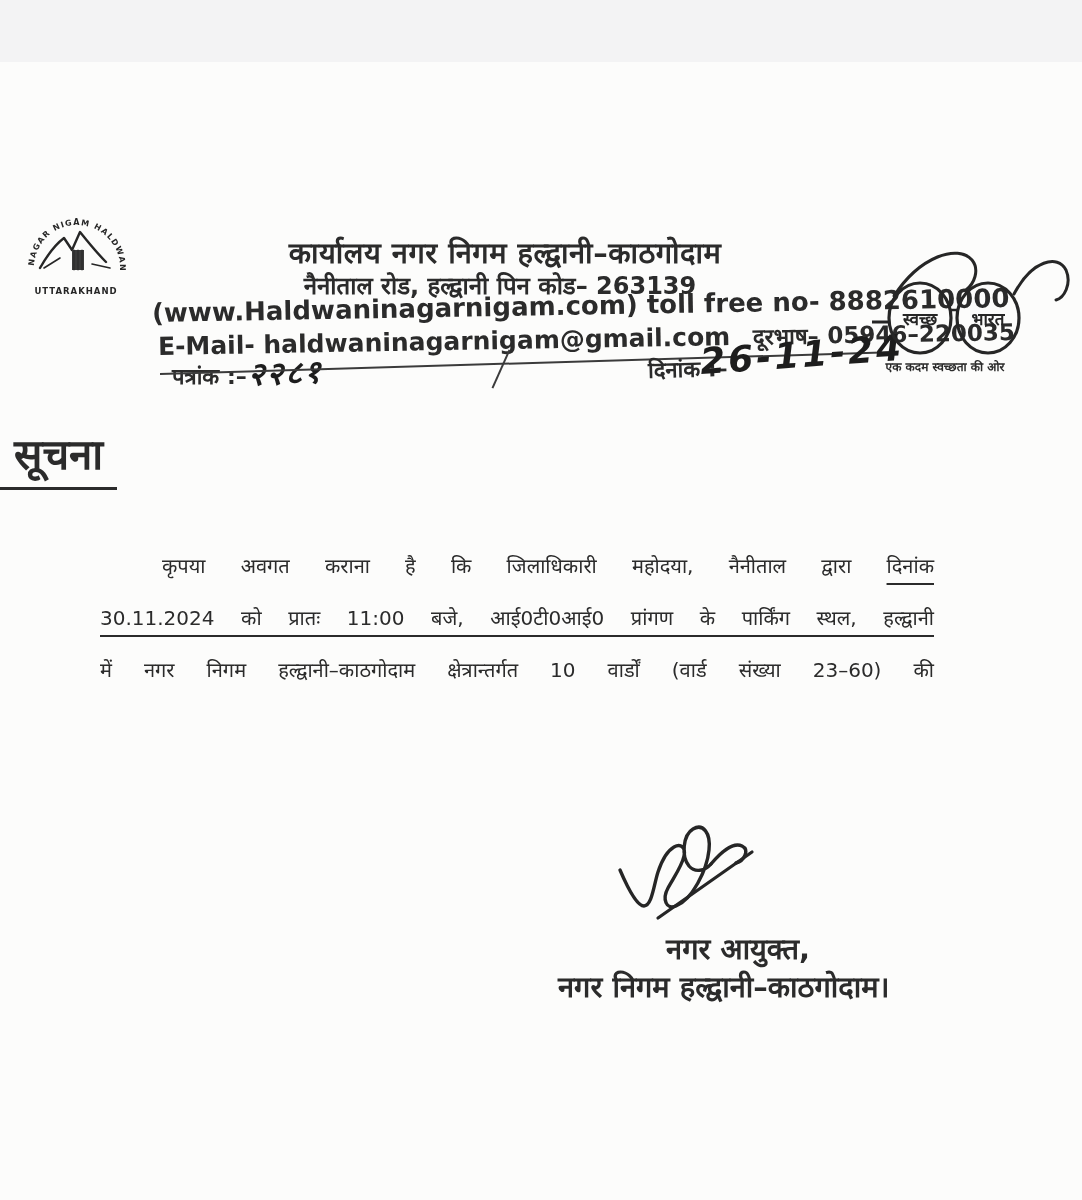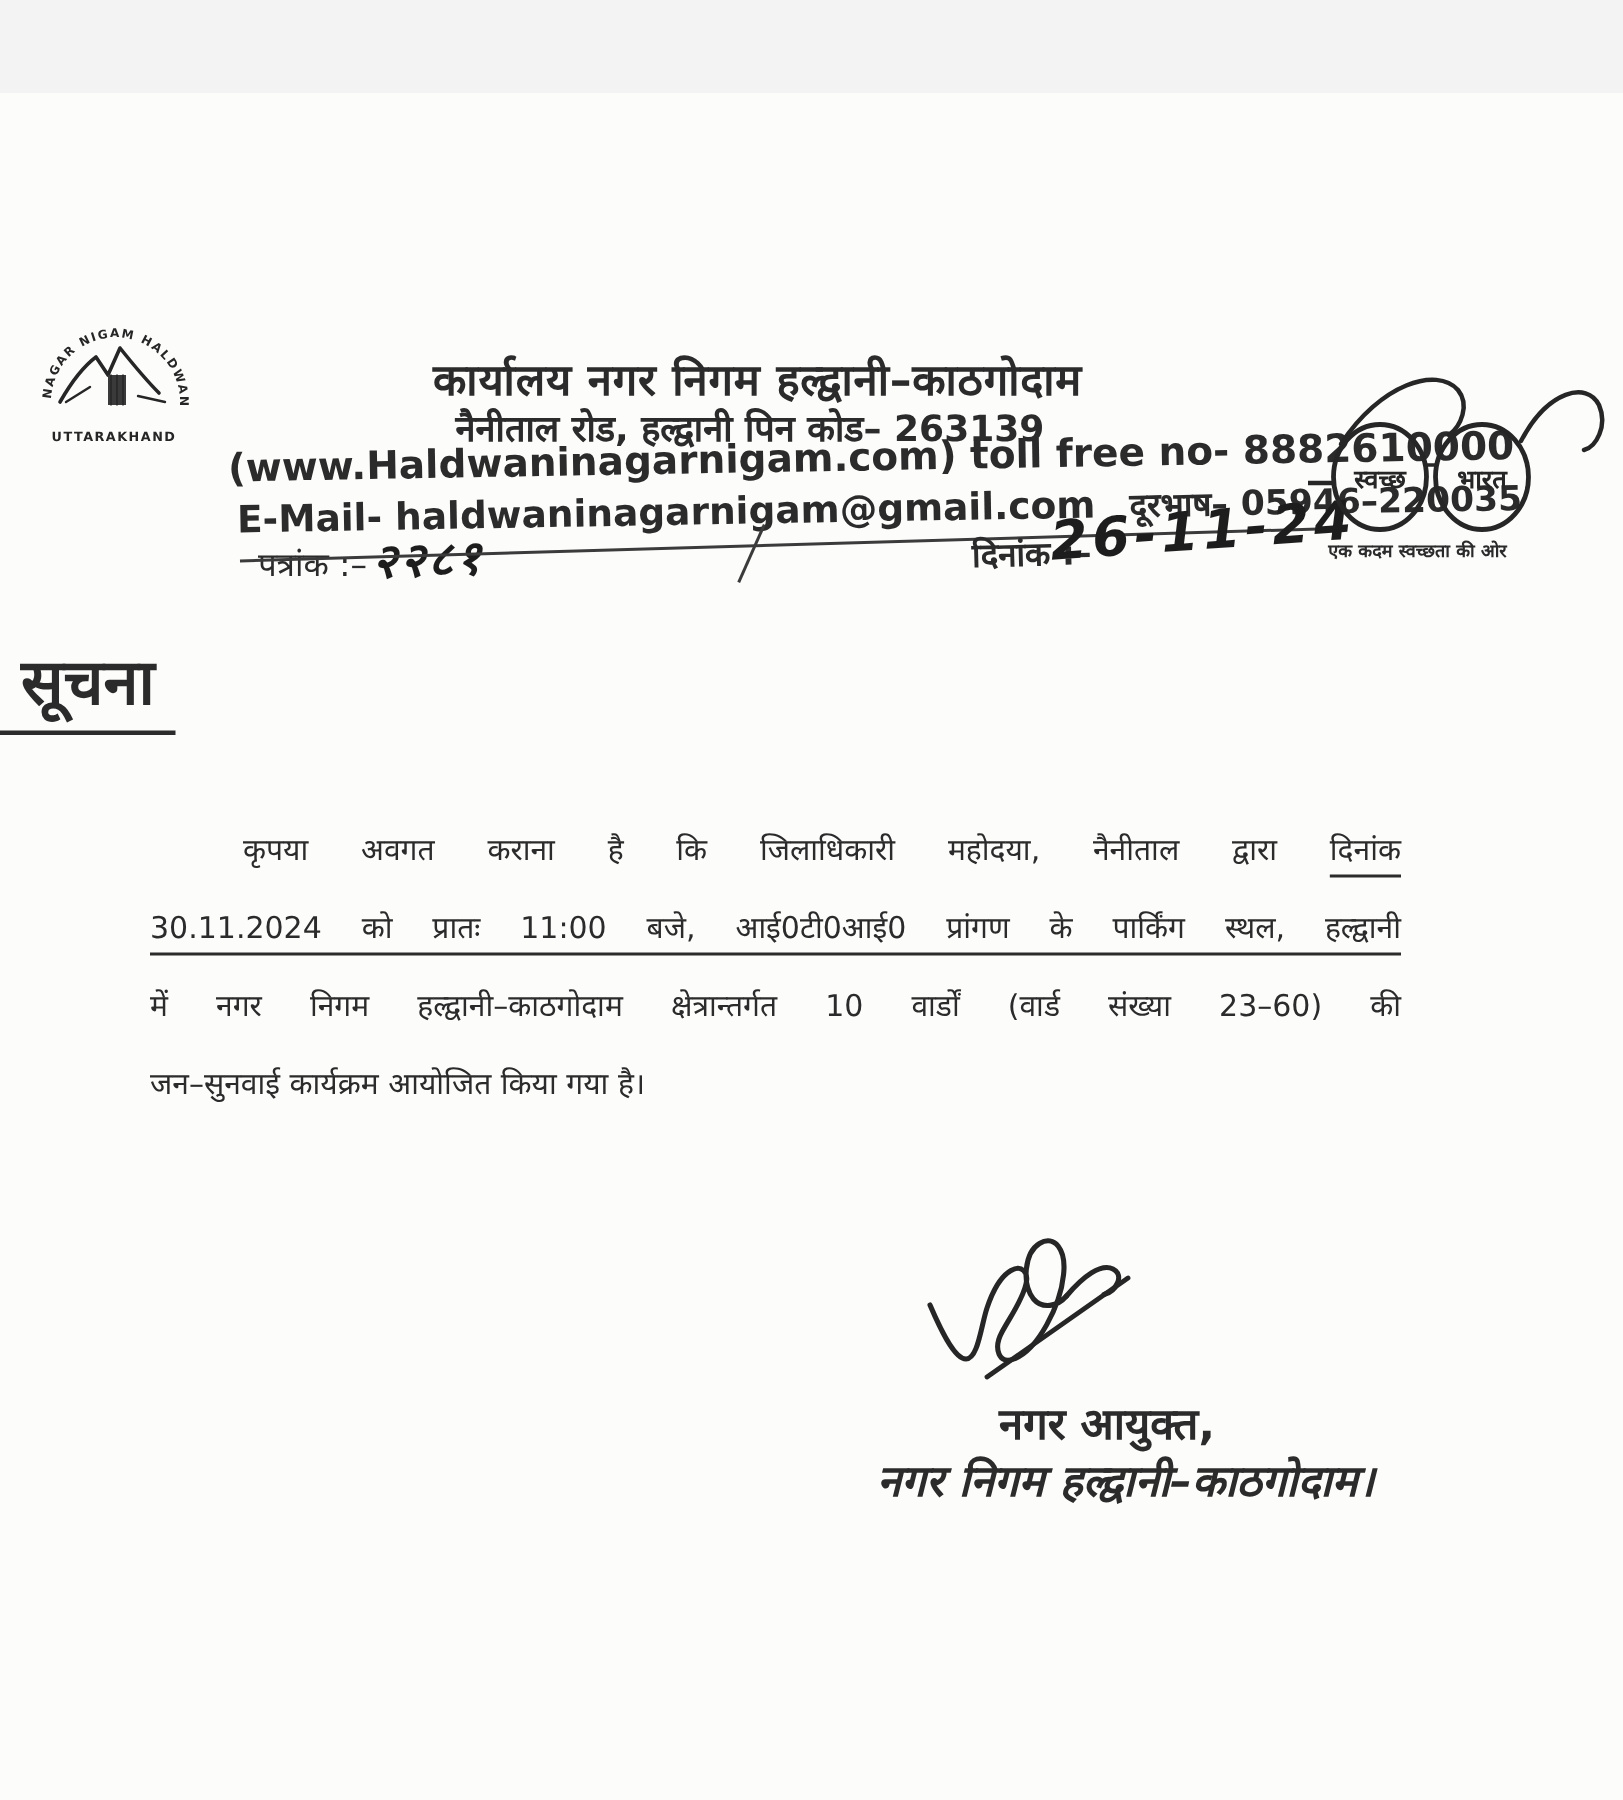--- a/index.html
+++ b/index.html
@@ -16,21 +16,21 @@
     font-size:29px;font-weight:600;letter-spacing:.5px;}
   .org-line2{position:absolute;left:0;top:268px;width:1000px;text-align:center;
     font-size:24px;font-weight:600;}
   .website-line{position:absolute;left:152px;top:298px;font-size:26px;font-weight:600;
     transform:rotate(-1deg);transform-origin:left center;white-space:nowrap;}
   .email-line{position:absolute;left:158px;top:331px;font-size:25px;font-weight:600;
     transform:rotate(-1deg);transform-origin:left center;white-space:nowrap;}
   .phone-label{font-size:22px;font-weight:600;margin-left:14px;}
   .phone-number{font-size:23px;font-weight:600;}
 
-  .ref-row{position:absolute;left:172px;top:360px;font-size:22px;font-weight:400;white-space:nowrap;}
+  .ref-row{position:absolute;left:172px;top:360px;font-size:22px;font-weight:700;white-space:nowrap;}
   .hand{font-style:italic;font-weight:700;color:#1d1d1d;}
   .ref-hand{position:absolute;left:248px;top:350px;font-size:32px;transform:rotate(-2deg);letter-spacing:2px;}
   .date-row{position:absolute;left:648px;top:353px;font-size:22px;font-weight:600;white-space:nowrap;transform:rotate(-1.5deg);}
   .date-hand{position:absolute;left:700px;top:334px;font-size:36px;transform:rotate(-4deg);letter-spacing:3px;}
 
   .rule{position:absolute;left:160px;top:373px;width:730px;height:2px;background:#3b3b3b;
     transform:rotate(-1.7deg);transform-origin:left center;}
   .slash-mark{position:absolute;left:500px;top:348px;width:2px;height:42px;background:#3b3b3b;
     transform:rotate(24deg);}
 
@@ -47,22 +47,22 @@
   .body-para{position:absolute;left:100px;top:540px;width:834px;font-size:20px;line-height:52px;}
   .body-line{text-align:justify;text-align-last:justify;height:52px;white-space:nowrap;}
   .body-line.first{padding-left:62px;}
   .body-line.last{text-align:left;text-align-last:left;}
   .u{ text-decoration:underline;text-decoration-thickness:2px;text-underline-offset:10px;}
 
   
   .sign-wrap{position:absolute;left:612px;top:820px;width:190px;height:112px;}
   .sign-designation{position:absolute;left:638px;top:928px;width:200px;text-align:center;
     font-size:29px;font-weight:600;}
-  .sign-org{position:absolute;left:558px;top:966px;width:385px;text-align:center;
-    font-size:29px;font-weight:600;white-space:nowrap;font-style:italic;}
+  .sign-org{position:absolute;left:558px;top:966px;width:385px;
+    font-size:29px;font-weight:600;white-space:nowrap;}
 
   svg .ink{stroke:#262626;fill:none;stroke-linecap:round;stroke-linejoin:round;}
   svg text{fill:#262626;}
 </style>
 </head>
 <body>
 
 <div class="stage">
 
   <div class="topbar"></div>
@@ -123,23 +123,20 @@
   <div class="body-para">
     <div class="body-line first">
       <span>कृपया अवगत कराना है कि जिलाधिकारी महोदया, नैनीताल द्वारा </span><span class="u">दिनांक</span>
     </div>
     <div class="body-line">
       <span class="u">30.11.2024 को प्रातः 11:00 बजे, आई0टी0आई0 प्रांगण के पार्किंग स्थल, हल्द्वानी</span>
     </div>
     <div class="body-line">
       <span>में नगर निगम हल्द्वानी–काठगोदाम क्षेत्रान्तर्गत 10 वार्डों (वार्ड संख्या 23–60) की</span>
     </div>
-    <div class="body-line last">
-      <span>जन–सुनवाई कार्यक्रम आयोजित किया गया है।</span>
-    </div>
   </div>
 
   <div class="sign-wrap">
     <svg width="190" height="112" viewBox="0 0 190 112">
       <path class="ink" stroke-width="3.4" d="M8,50 C14,64 24,86 32,86 C40,86 42,64 46,52 C50,40 55,31 62,27 C69,23 74,28 72,36 C70,46 62,57 56,68 C50,79 54,90 64,86 C80,80 95,50 97,30 C99,13 91,3 81,9 C71,15 69,36 77,46 C83,53 93,51 99,44"></path>
       <path class="ink" stroke-width="3.4" d="M99,44 C110,31 122,22 130,26 C138,30 132,41 124,43"></path>
       <path class="ink" stroke-width="3.2" d="M46,98 L140,32"></path>
     </svg>
   </div>
   <div class="sign-designation">नगर आयुक्त,</div>

